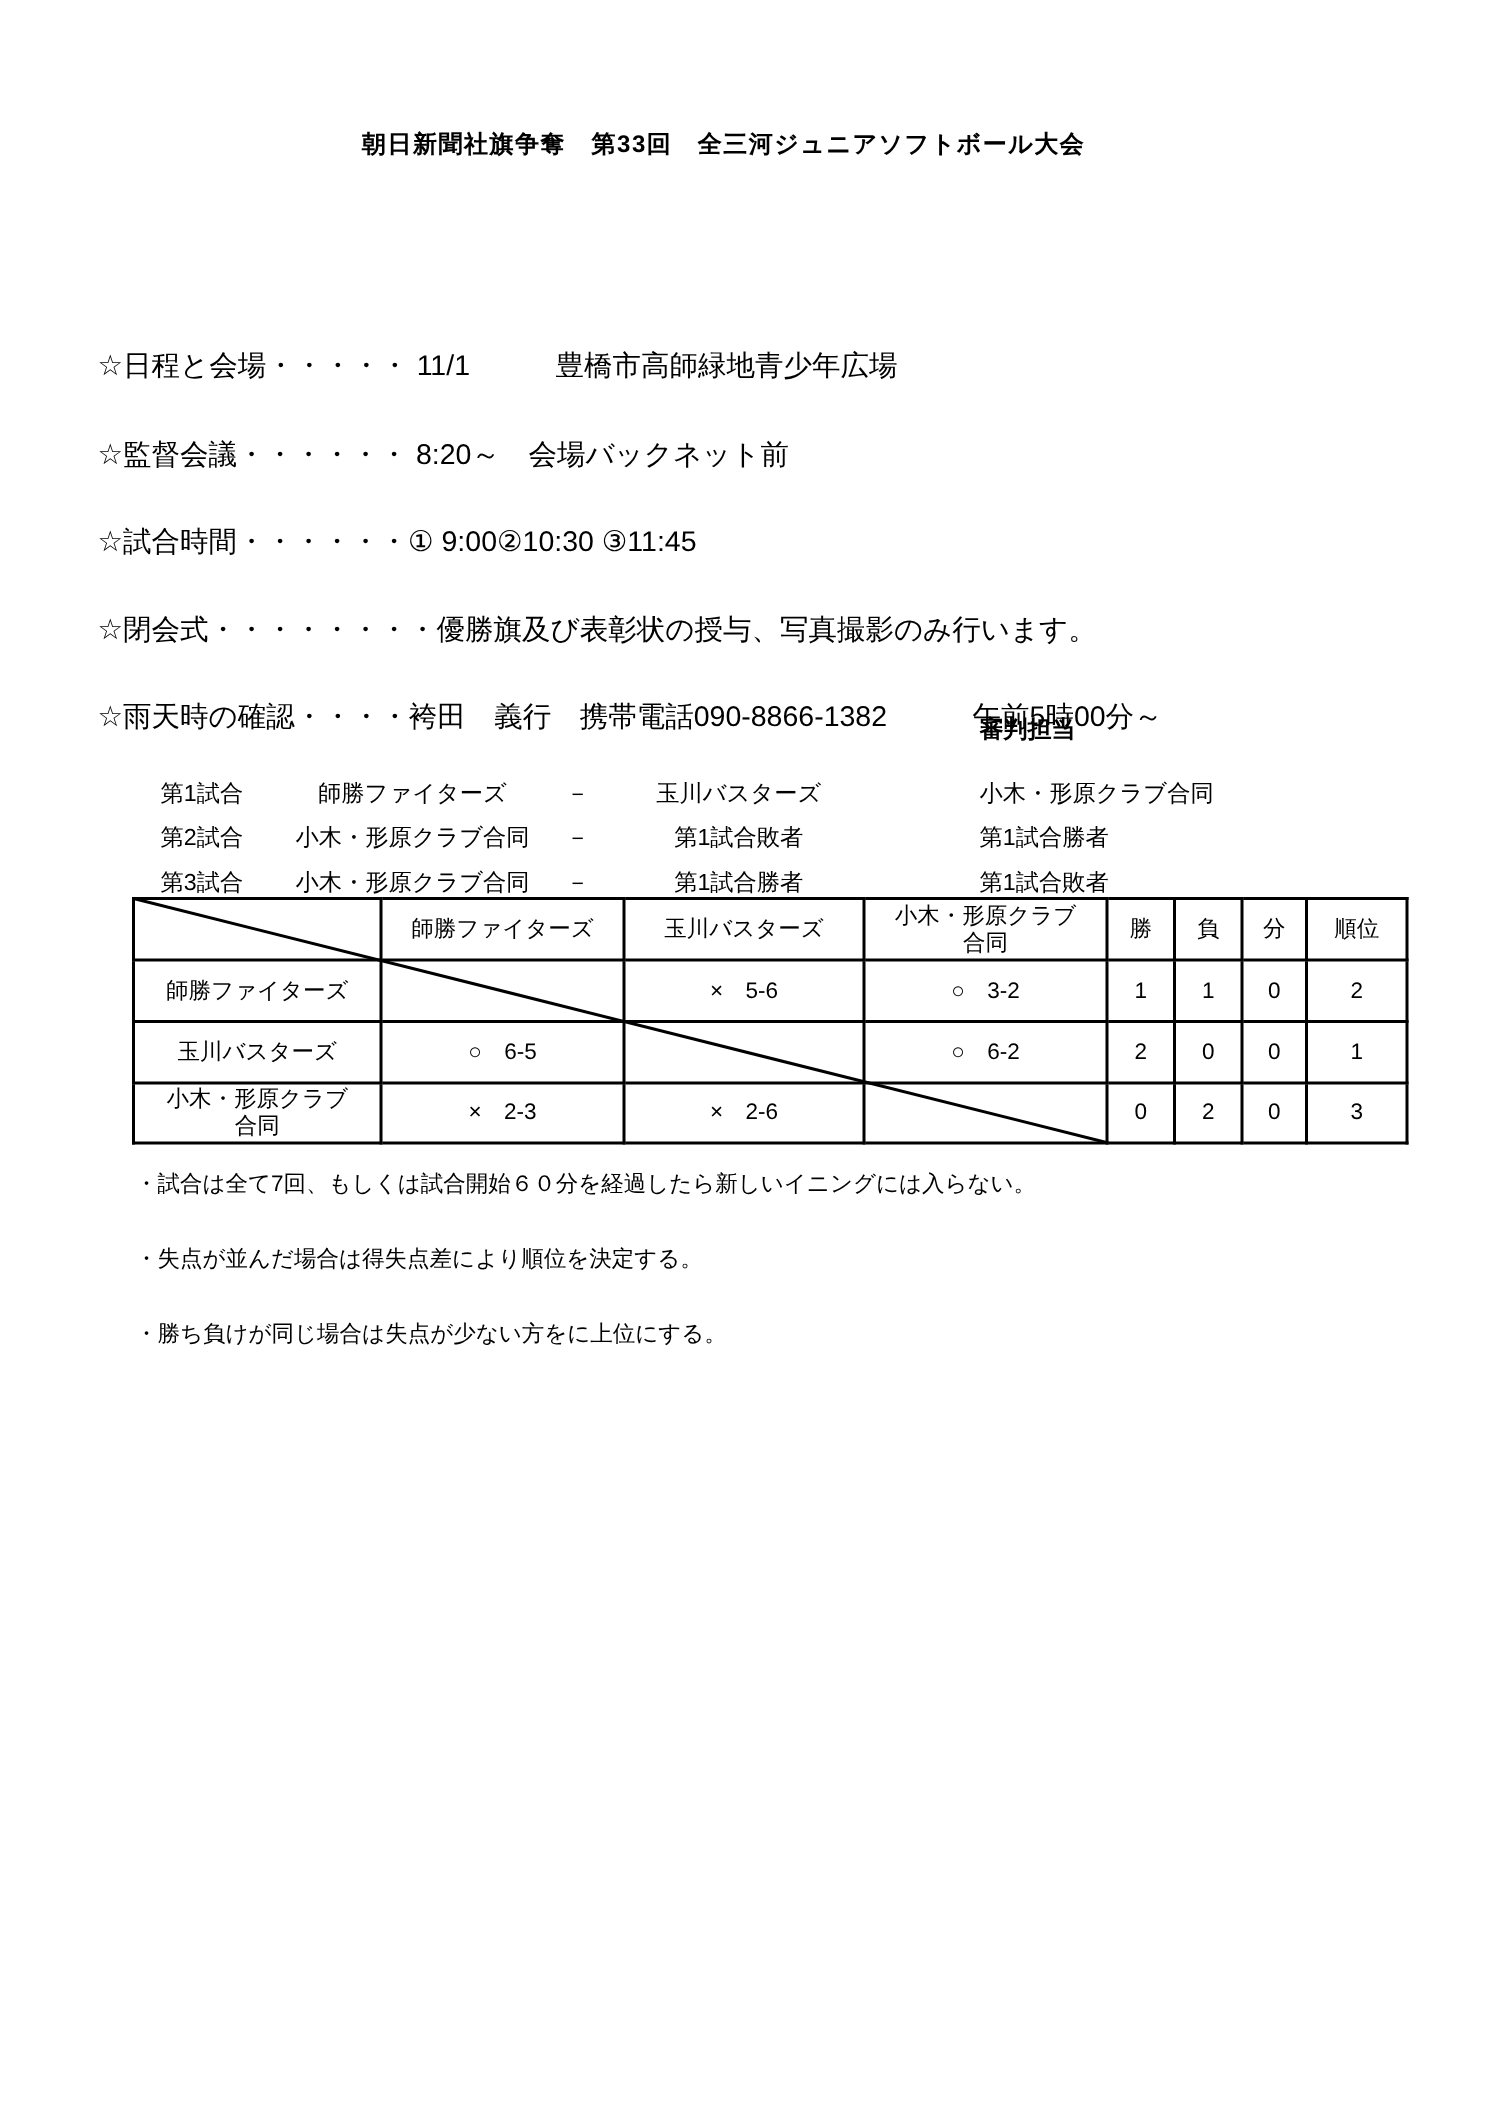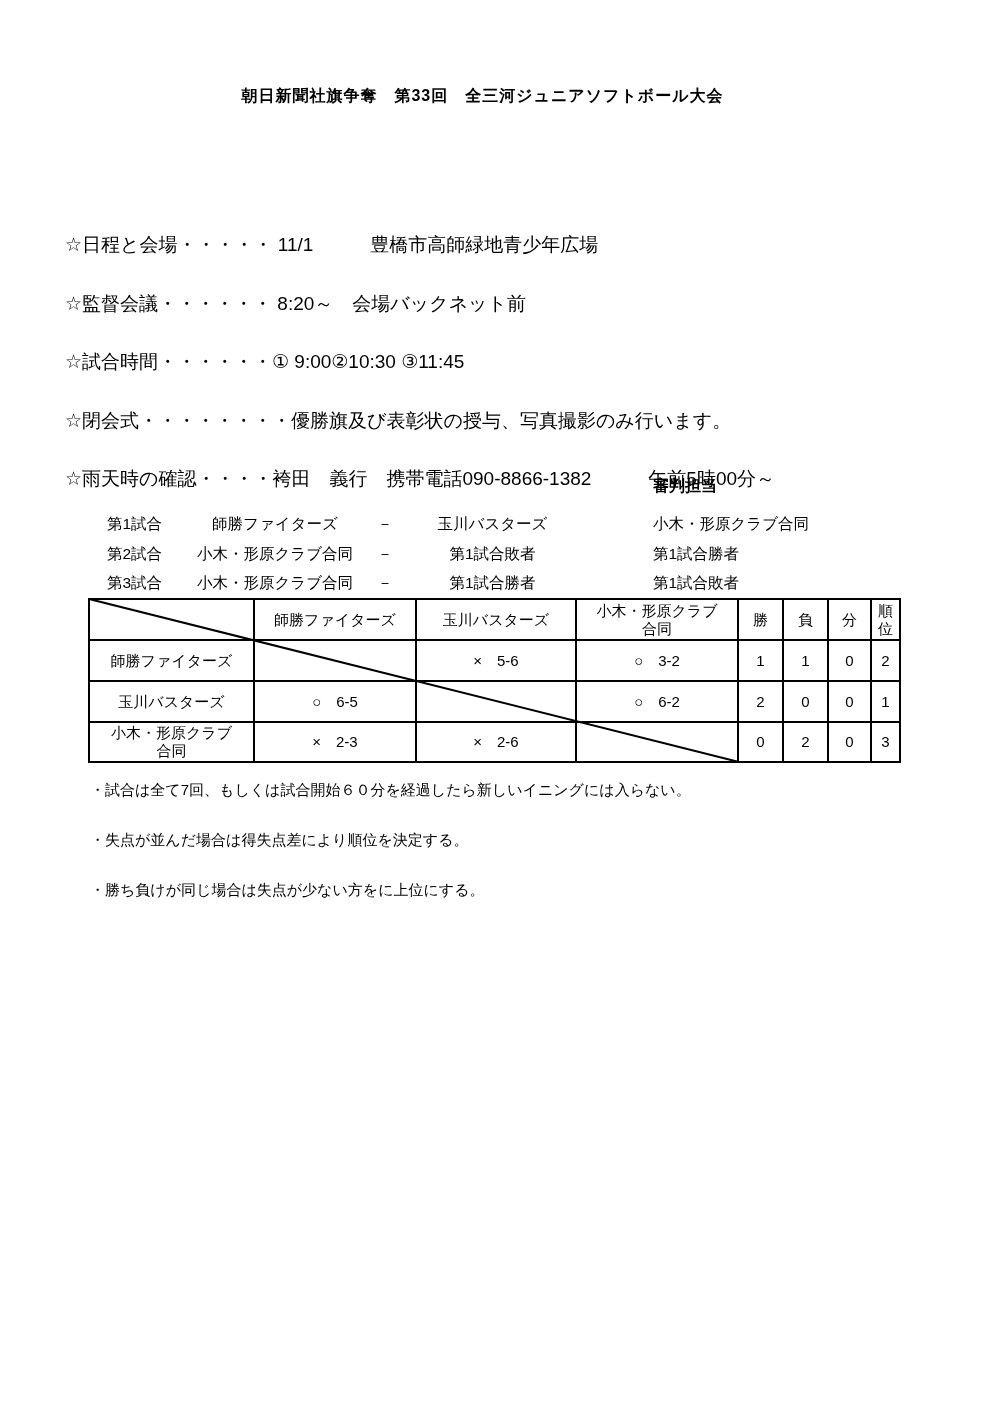--- a/index.html
+++ b/index.html
@@ -24,38 +24,38 @@
   
   .sched {
     position: absolute; left: 90px; top: 476px; width: 860px;
     font-size: 15.5px;
   }
   .sched-header { height: 34px; }
   .sched-header .ump-h {
     display: inline-block; margin-left: 563px;
     font-weight: bold; font-size: 16px;
   }
-  .sched-row { display: flex; align-items: center; height: 29.5px; }
+  .sched-row { display: flex; align-items: flex-end; height: 29.5px; }
   .s-no   { width: 85px;  padding-left: 17px; }
   .s-t1   { width: 200px; text-align: center; }
   .s-dash { width: 20px;  text-align: center; }
   .s-t2   { width: 195px; text-align: center; }
   .s-ump  { margin-left: 63px; }
   
   .table-wrap { position: absolute; left: 88px; top: 598px; }
   table.rt { border-collapse: collapse; table-layout: fixed; }
   table.rt td {
     border: 2px solid #000;
     text-align: center; vertical-align: middle;
     font-size: 15px; line-height: 18px;
     overflow: hidden;
   }
   .c0 { width: 165px; } .c1 { width: 162px; } .c2 { width: 160px; }
   .c3 { width: 162px; } .c4 { width: 45px; }  .c5 { width: 45px; }
-  .c6 { width: 43px; }  .c7 { width: 29px; }
+  .c6 { width: 43px; }  .c7 { width: 67px; }
   tr.hr  { height: 41px; }
   tr.r   { height: 41px; }
   tr.r3  { height: 40px; }
   .wrap2 { white-space: pre-line; }
   .stat-h { font-size: 16px; }
   .diag-svg {
     position: absolute; left: 0; top: 0;
     pointer-events: none;
   }
   .notes {

